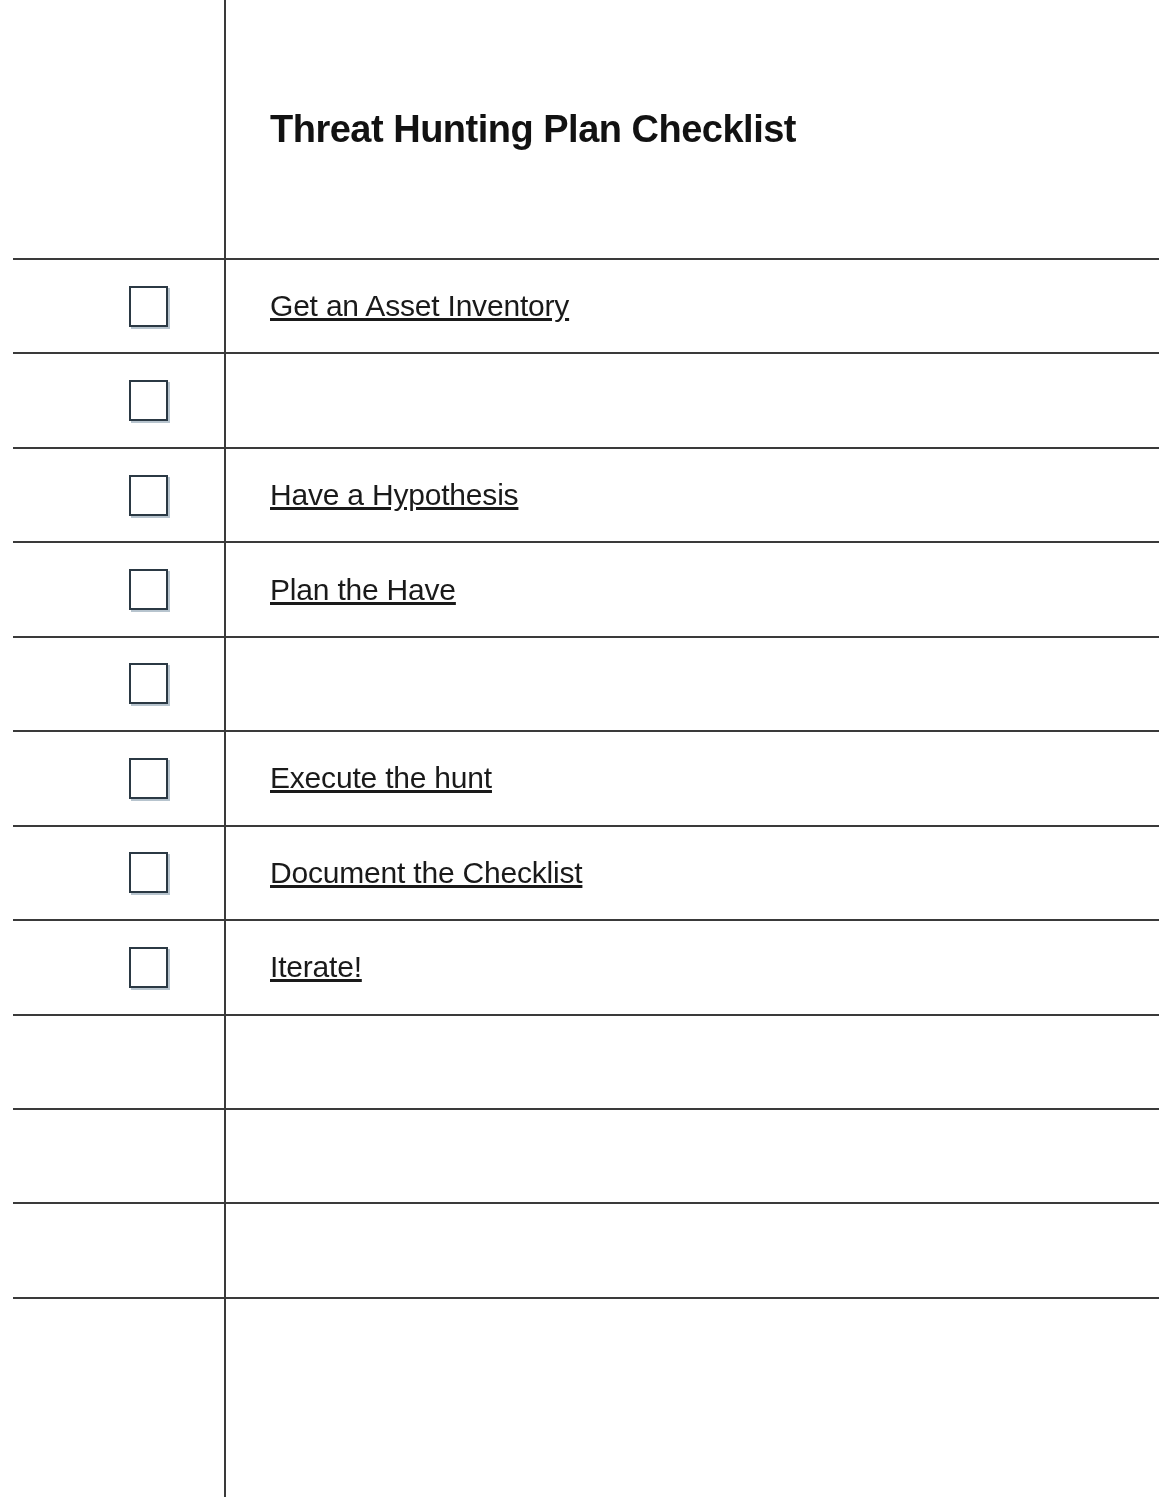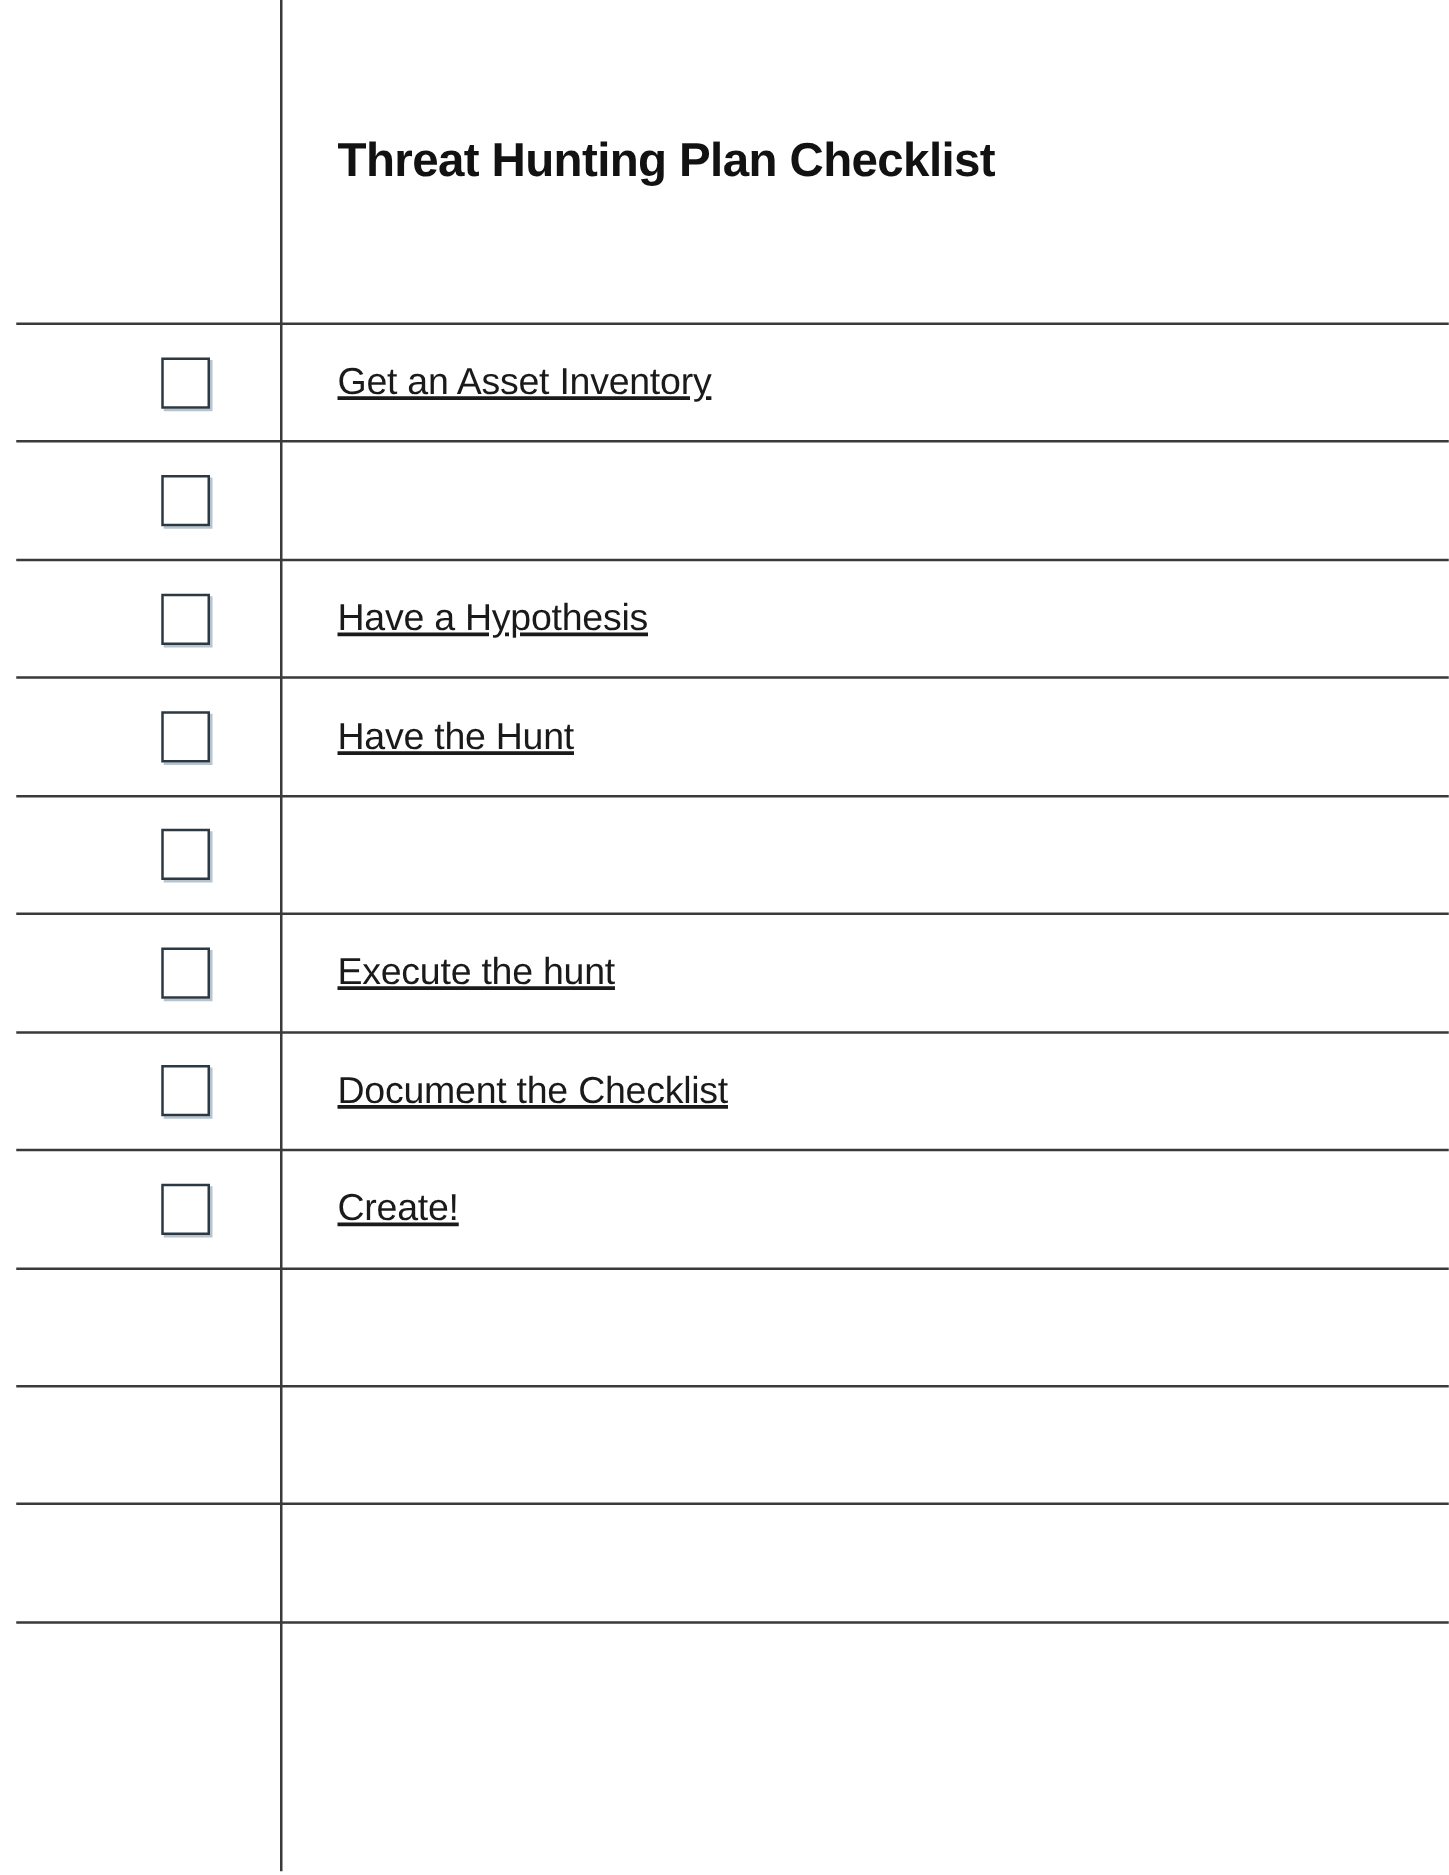--- a/index.html
+++ b/index.html
@@ -126,21 +126,21 @@
     <div class="cell-label">
       <span class="label">Have a Hypothesis</span>
     </div>
   </div>
 
   <div class="row">
     <div class="cell-check">
       <span class="checkbox"></span>
     </div>
     <div class="cell-label">
-      <span class="label">Have the Hunt</span>
+      <span class="label">Plan the Have</span>
     </div>
   </div>
 
   <div class="row">
     <div class="cell-check">
       <span class="checkbox"></span>
     </div>
   </div>
 
   <div class="row">
@@ -159,21 +159,21 @@
     <div class="cell-label">
       <span class="label">Document the Checklist</span>
     </div>
   </div>
 
   <div class="row">
     <div class="cell-check">
       <span class="checkbox"></span>
     </div>
     <div class="cell-label">
-      <span class="label">Create!</span>
+      <span class="label">Iterate!</span>
     </div>
   </div>
 
   <div class="row empty">
     <div class="cell-check"></div>
     <div class="cell-label"></div>
   </div>
 
   <div class="row empty">
     <div class="cell-check"></div>

